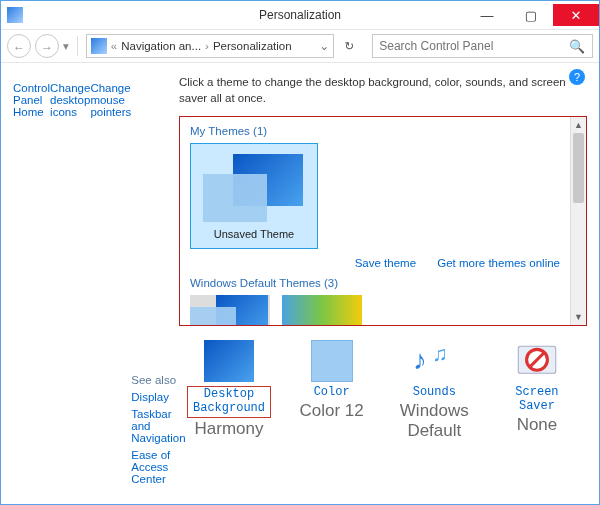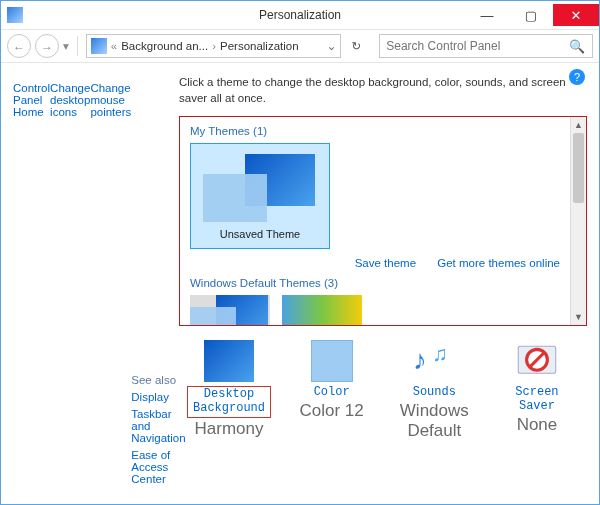--- a/index.html
+++ b/index.html
@@ -25,21 +25,21 @@
 .sidebar a { color: #0066cc; text-decoration: none; margin: 5px 0; display: block; }
 .see-also { margin-top: auto; }
 .see-also .hdr { color: #5c7a99; margin-bottom: 4px; }
 .main { flex: 1; padding: 12px 12px 8px 8px; position: relative; }
 .help { position: absolute; right: 14px; top: 6px; width: 16px; height: 16px; border-radius: 50%; background: #1f8fff; color: #fff; font-size: 11px; display: flex; align-items: center; justify-content: center; }
 .h1 { color: #1a5f9e; font-size: 14px; font-weight: 400; margin: 4px 0 6px; }
 .sub { color: #333; font-size: 11.5px; margin-bottom: 10px; line-height: 1.35; }
 .themes-pane { border: 1px solid #b91c1c; height: 210px; display: flex; }
 .scroll-area { flex: 1; padding: 8px 10px; overflow: hidden; }
 .section-title { color: #2b6fb6; font-size: 11.5px; margin-bottom: 6px; }
-.theme-card { border: 1px solid #25a0e5; background: #cbeaff; width: 140px; padding: 8px; text-align: center; display: inline-block; }
+.theme-card { border: 1px solid #25a0e5; background: #cbeaff; width: 128px; padding: 8px; text-align: center; display: inline-block; }
 .theme-thumb { width: 100%; height: 70px; position: relative; margin-bottom: 6px; }
 .wpA { position: absolute; width: 70px; height: 52px; right: 6px; top: 2px; background: linear-gradient(135deg,#0a56c4,#49a2ee); }
 .wpB { position: absolute; width: 64px; height: 48px; left: 4px; bottom: 0; background: #9fccf2; opacity: .92; }
 .theme-name { font-size: 11px; color: #222; }
 .link-row { text-align: right; margin: 8px 0 8px; }
 .link-row a { color: #0066cc; text-decoration: none; margin-left: 18px; }
 .mini-thumbs { display: flex; gap: 12px; margin-top: 4px; }
 .mini { width: 80px; height: 46px; background: #ddd; position: relative; overflow:hidden;}
 .mini.a .wpA{right:2px;top:0;width:52px;height:40px}.mini.a .wpB{left:0;bottom:0;width:46px;height:34px}
 .mini.b { background: linear-gradient(90deg,#4aa3e0,#7cc644,#f2cc0c); }
@@ -70,21 +70,21 @@
 </div>
 
 <div class="navbar">
   <div class="circ">←</div>
   <div class="circ">→</div>
   <div style="color:#888">▾</div>
   <div style="width:1px;height:20px;background:#ddd;margin:0 4px"></div>
   <div class="bc">
     <div class="bc-icon"></div>
     <span class="bc-sep">«</span>
-    <span class="bc-part">Background an...</span>
+    <span class="bc-part">Navigation an...</span>
     <span class="bc-sep">›</span>
     <span class="bc-part">Personalization</span>
     <span style="margin-left:24px;color:#666">⌄</span>
   </div>
   <div class="refresh">↻</div>
   <div class="search">
     <input placeholder="Search Control Panel" style="">
     <span class="mag">🔍</span>
   </div>
 </div>

